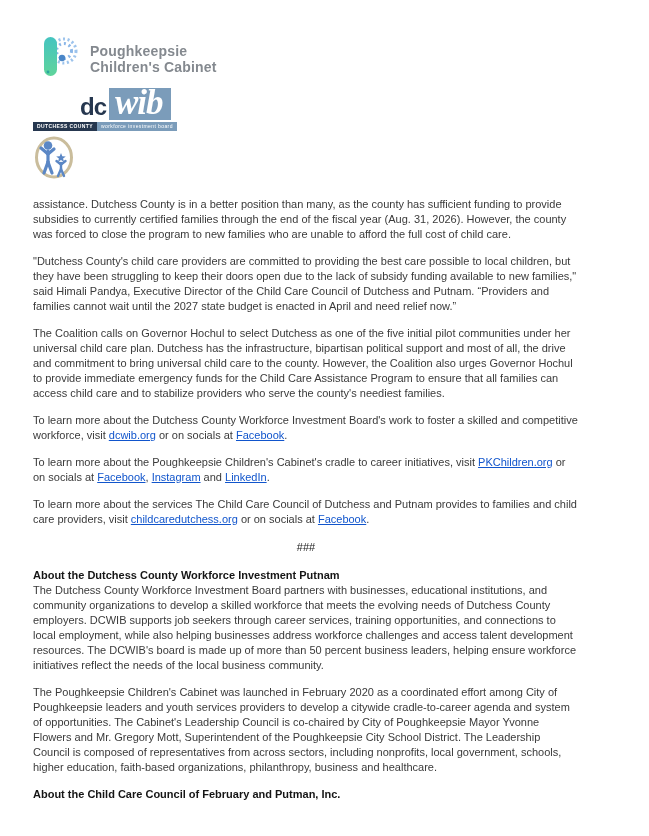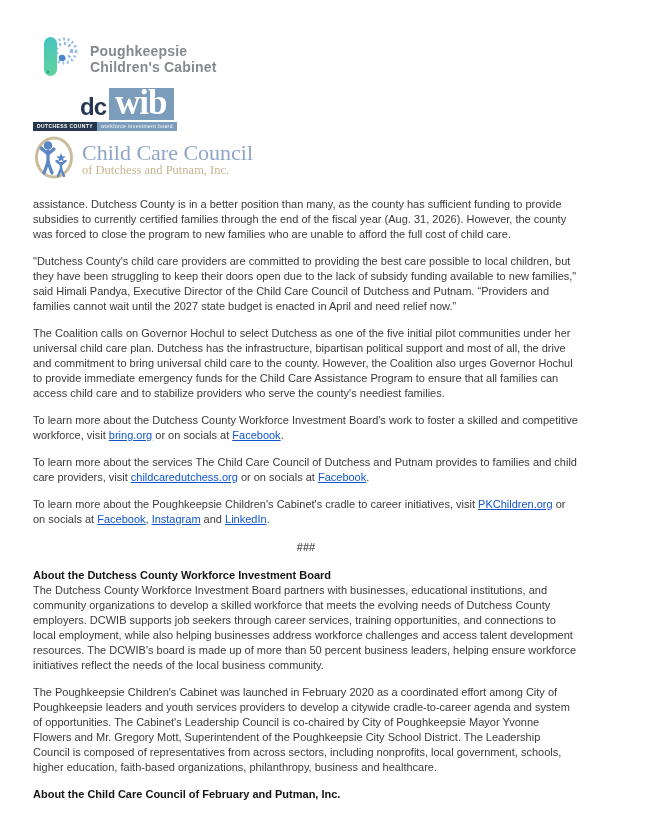--- a/index.html
+++ b/index.html
@@ -26,21 +26,21 @@
   
   .logo-dcwib { margin: 0 0 4px 0; display: inline-block; }
   .dcwib-row { display: flex; align-items: flex-end; }
   .dcwib-dc {
     font-family: Liberation Sans, sans-serif; font-weight: bold;
     color: #26374f; font-size: 24px; line-height: 27px; letter-spacing: -1px; margin-left: 47px;
   }
   .dcwib-wib {
     font-family: "Liberation Serif", serif; font-weight: bold;
     color: #ffffff; background: #7b9cba; font-size: 35px; line-height: 27px;
-    padding: 1px 8px 4px 6px; margin-left: 3px; letter-spacing: -1px;
+    padding: 1px 8px 4px 6px; margin-left: 3px; letter-spacing: -1px; font-style: italic;
   }
   .dcwib-banner { display: flex; height: 9px; margin-top: 2px; }
   .banner-left {
     background: #26374f; color: #fff; font-size: 5px; line-height: 9px;
     padding: 0 4px; white-space: nowrap; letter-spacing: 0.4px; font-weight: bold;
   }
   .banner-right {
     background: #7b9cba; color: #fff; font-size: 5px; line-height: 9px;
     padding: 0 4px; flex: 1; white-space: nowrap; letter-spacing: 0.4px;
   }
@@ -107,41 +107,37 @@
         <g stroke="#5b87c5" stroke-width="2.4" stroke-linecap="round" fill="none">
           <path d="M28 28 L28 34"></path>
           <path d="M28 34 L25 41"></path>
           <path d="M28 34 L31 41"></path>
           <path d="M28 29.5 L23.5 26"></path>
           <path d="M28 29.5 L32.5 26"></path>
         </g>
         <path d="M28 18 L29.3 21.2 L32.8 21.4 L30.1 23.6 L31 27 L28 25.1 L25 27 L25.9 23.6 L23.2 21.4 L26.7 21.2 Z" fill="#5b87c5"></path>
       </svg>
     </span>
-    <span class="ccc-text">
-      <span class="ccc-title" style="display:block">Child Care Council</span>
-      <span class="ccc-subtitle" style="display:block">of Dutchess and Putnam, Inc.</span>
-    </span>
   </div>
 
   
   <p>assistance. Dutchess County is in a better position than many, as the county has sufficient funding to provide subsidies to currently certified families through the end of the fiscal year (Aug. 31, 2026). However, the county was forced to close the program to new families who are unable to afford the full cost of child care.</p>
 
   <p>"Dutchess County's child care providers are committed to providing the best care possible to local children, but they have been struggling to keep their doors open due to the lack of subsidy funding available to new families," said Himali Pandya, Executive Director of the Child Care Council of Dutchess and Putnam. “Providers and families cannot wait until the 2027 state budget is enacted in April and need relief now.”</p>
 
   <p>The Coalition calls on Governor Hochul to select Dutchess as one of the five initial pilot communities under her universal child care plan. Dutchess has the infrastructure, bipartisan political support and most of all, the drive and commitment to bring universal child care to the county. However, the Coalition also urges Governor Hochul to provide immediate emergency funds for the Child Care Assistance Program to ensure that all families can access child care and to stabilize providers who serve the county's neediest families.</p>
 
-  <p><span>To learn more about the Dutchess County Workforce Investment Board's work to foster a skilled and competitive workforce, visit </span><a class="link" href="#">bring.org</a><span> or on socials at </span><a class="link" href="#">Facebook</a><span>.</span></p>
+  <p><span>To learn more about the Dutchess County Workforce Investment Board's work to foster a skilled and competitive workforce, visit </span><a class="link" href="#">dcwib.org</a><span> or on socials at </span><a class="link" href="#">Facebook</a><span>.</span></p>
+
+  <p><span>To learn more about the Poughkeepsie Children's Cabinet's cradle to career initiatives, visit </span><a class="link" href="#">PKChildren.org</a><span> or on socials at </span><a class="link" href="#">Facebook</a><span>, </span><a class="link" href="#">Instagram</a><span> and </span><a class="link" href="#">LinkedIn</a><span>.</span></p>
 
   <p><span>To learn more about the services The Child Care Council of Dutchess and Putnam provides to families and child care providers, visit </span><a class="link" href="#">childcaredutchess.org</a><span> or on socials at </span><a class="link" href="#">Facebook</a><span>.</span></p>
 
-  <p><span>To learn more about the Poughkeepsie Children's Cabinet's cradle to career initiatives, visit </span><a class="link" href="#">PKChildren.org</a><span> or on socials at </span><a class="link" href="#">Facebook</a><span>, </span><a class="link" href="#">Instagram</a><span> and </span><a class="link" href="#">LinkedIn</a><span>.</span></p>
-
   <p class="divider">###</p>
 
-  <p class="heading">About the Dutchess County Workforce Investment Board</p>
+  <p class="heading">About the Dutchess County Workforce Investment Putnam</p>
   <p class="about-body">The Dutchess County Workforce Investment Board partners with businesses, educational institutions, and community organizations to develop a skilled workforce that meets the evolving needs of Dutchess County employers. DCWIB supports job seekers through career services, training opportunities, and connections to local employment, while also helping businesses address workforce challenges and access talent development resources. The DCWIB's board is made up of more than 50 percent business leaders, helping ensure workforce initiatives reflect the needs of the local business community.</p>
 
   <p class="about-body">The Poughkeepsie Children's Cabinet was launched in February 2020 as a coordinated effort among City of Poughkeepsie leaders and youth services providers to develop a citywide cradle-to-career agenda and system of opportunities. The Cabinet's Leadership Council is co-chaired by City of Poughkeepsie Mayor Yvonne Flowers and Mr. Gregory Mott, Superintendent of the Poughkeepsie City School District. The Leadership Council is composed of representatives from across sectors, including nonprofits, local government, schools, higher education, faith-based organizations, philanthropy, business and healthcare.</p>
 
   <p class="heading">About the Child Care Council of February and Putman, Inc.</p>
 
 </div>
 
 </body></html>

